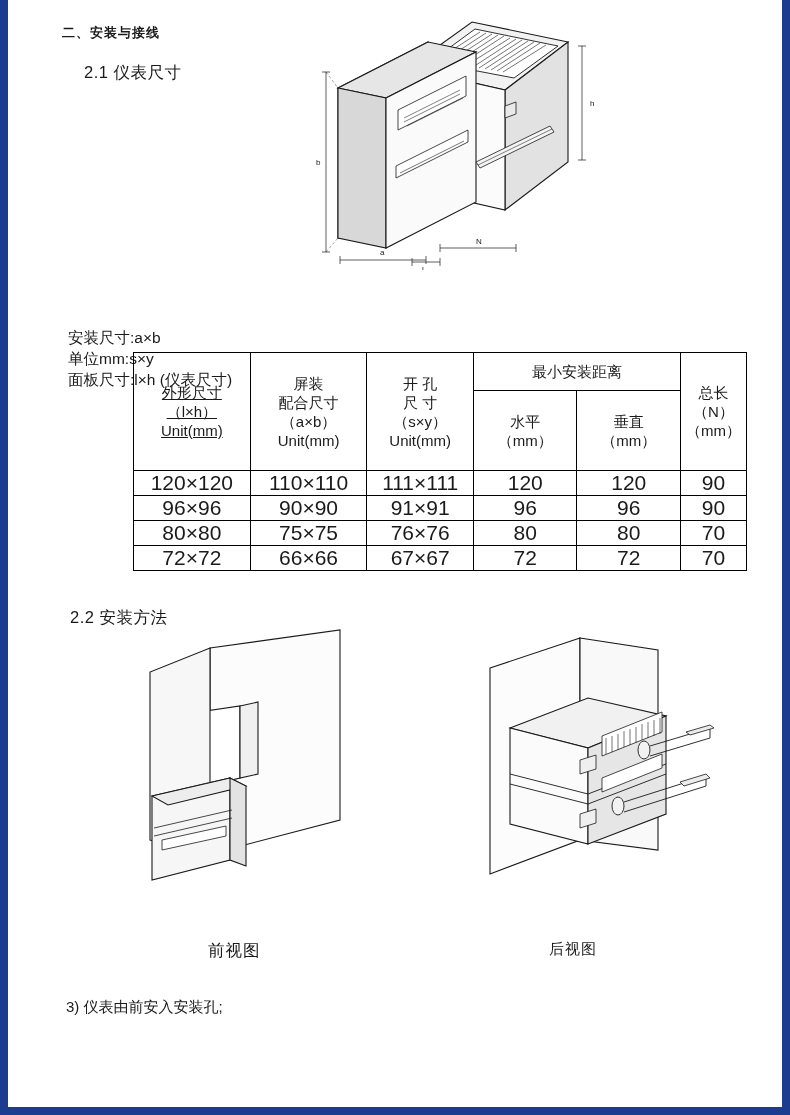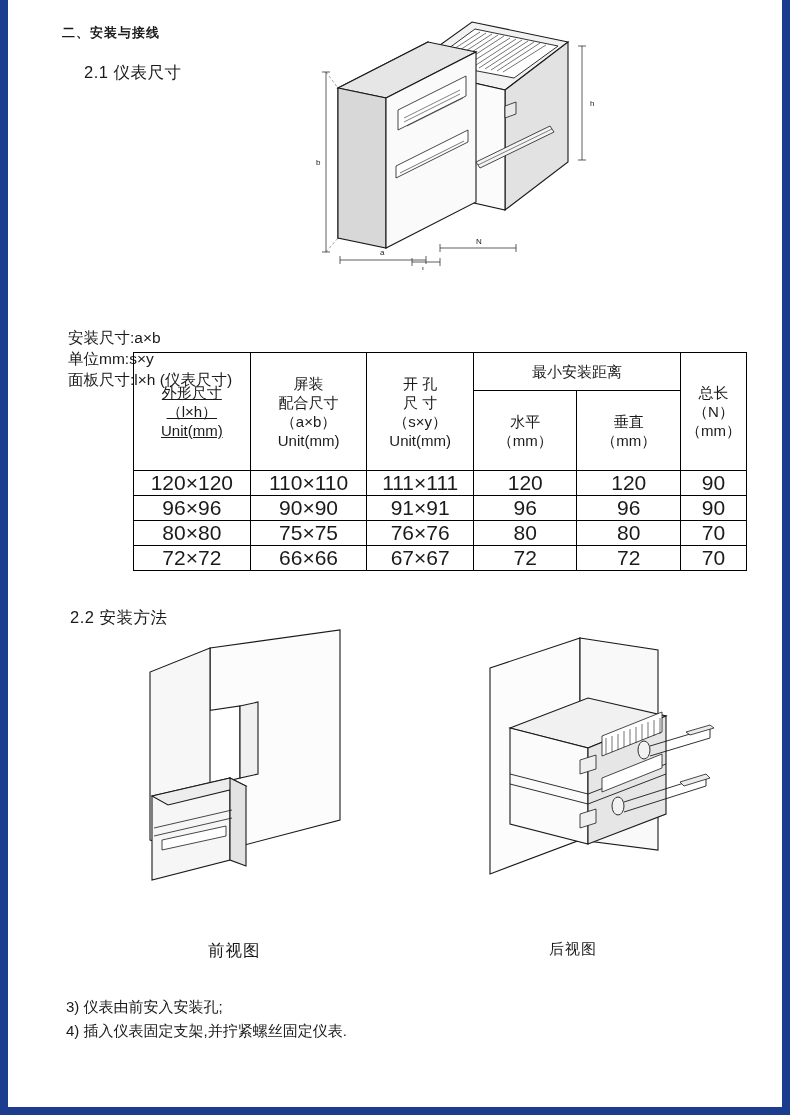--- a/index.html
+++ b/index.html
@@ -382,16 +382,15 @@
         <polygon points="470,186 486,181 486,195 470,200" fill="#efefef" stroke-width="0.8"></polygon>
       </g>
     </svg>
   </div>
 
   <div class="cap-front">前视图</div>
   <div class="cap-rear">后视图</div>
 
   <div class="steps">
     <div>3) 仪表由前安入安装孔;</div>
-    <div>4) 插入仪表固定支架,并拧紧螺丝固定仪表.</div>
   </div>
 
 </div>
 
 </body></html>

